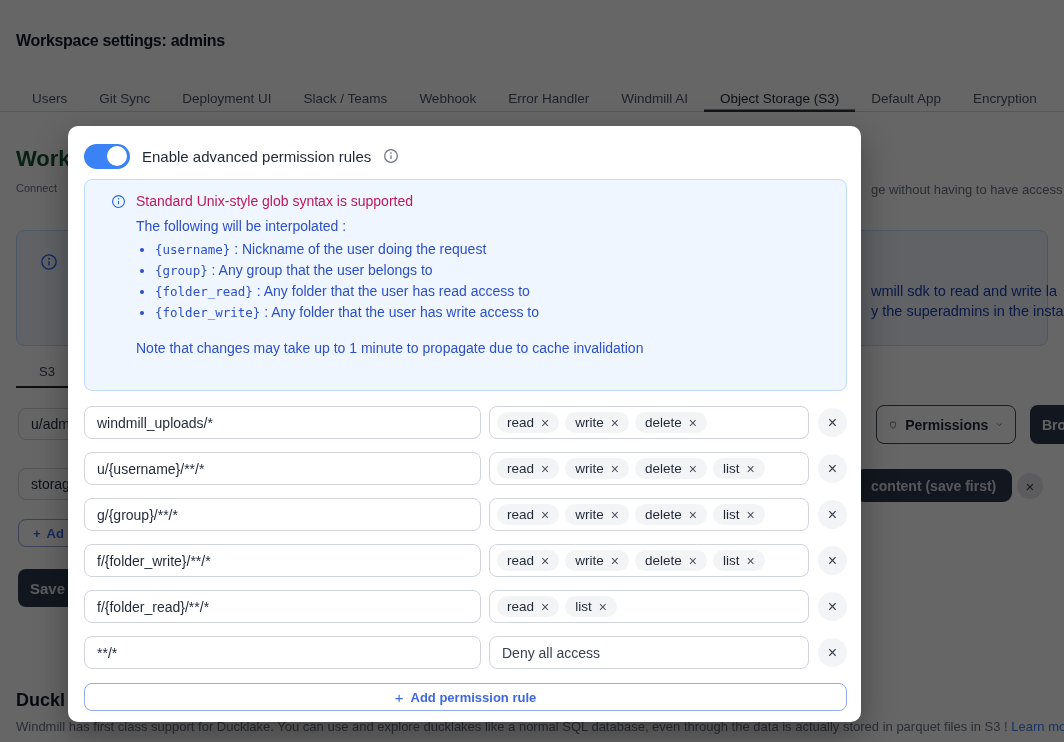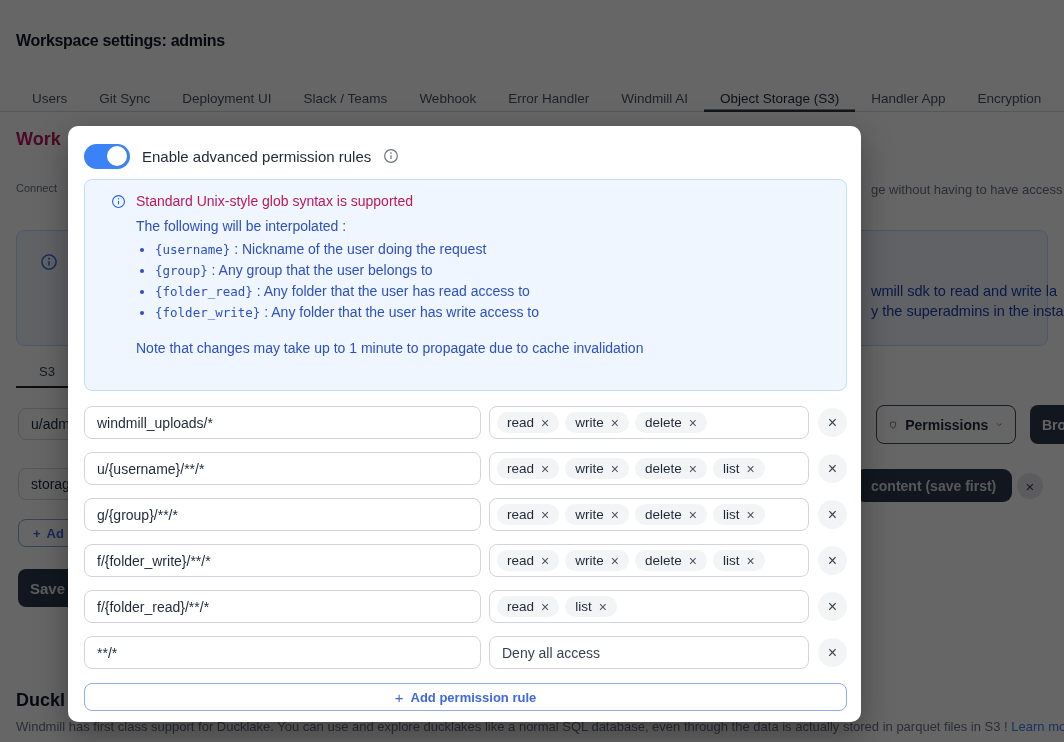--- a/index.html
+++ b/index.html
@@ -7,21 +7,21 @@
   body { font-family:"Liberation Sans", sans-serif; background:#fff; }
   #stage { position:relative; width:1064px; height:742px; overflow:hidden; background:#fff; }
 
   
   #bgpage { position:absolute; inset:0; }
   .pg-title { position:absolute; left:16px; top:20px; font-size:16px; font-weight:700; color:#111827; letter-spacing:-0.3px;margin-top:12px; }
   .tabs { position:absolute; left:0; right:0; top:84px; height:28px; display:flex; padding:0 16px; border-bottom:1px solid #d7dade; white-space:nowrap; }
   .tab { font:13.5px "Liberation Sans",sans-serif; color:#4b5563; background:none; border:none; padding:0 16px; height:28px; cursor:pointer; }
   .tab.active { color:#1f2937; font-weight:500; box-shadow: inset 0 -2.5px 0 #30363d; }
 
-  .bg-h2 { position:absolute; left:16px; top:129px; font-size:18px; font-weight:700; color:#be185d; }
+  .bg-h2 { position:absolute; left:16px; top:146px; font-size:22px; font-weight:700; color:#14532d; }
   .bg-sub { position:absolute; left:16px; top:182px; font-size:11px; color:#6b7280; white-space:nowrap; }
   .bg-right-sub { position:absolute; left:871px; top:182px; font-size:13px; color:#6b7280; white-space:nowrap; }
   .bg-infobox { position:absolute; left:16px; top:230px; width:1032px; height:116px; background:#eff6ff; border:1px solid #bfdbfe; border-radius:8px; }
   .bg-info-icon { position:absolute; left:40px; top:253px; width:18px; height:18px; color:#2563eb; }
   .bg-alert-lines { position:absolute; left:871px; top:281px; font-size:14.5px; line-height:20px; color:#1e40af; white-space:nowrap; }
   .bg-s3tab { position:absolute; left:16px; top:364px; width:62px; text-align:center; font-size:13px; color:#374151; padding-bottom:7px; border-bottom:2.5px solid #21262c; }
   .bg-input { position:absolute; left:18px; width:130px; height:32px; border:1px solid #d1d5db; border-radius:8px; background:#fff; padding:0 12px; font-size:14px; color:#1f2937; font-family:"Liberation Sans",sans-serif; }
   .bg-addbtn { position:absolute; left:18px; top:519px; width:130px; height:28px; border:1px solid #8fa5d8; border-radius:8px; background:#fff; color:#3f68da; font-size:13px; font-weight:600; display:flex; align-items:center; gap:6px; padding:0 14px; cursor:pointer; }
   .bg-save { position:absolute; left:18px; top:569px; width:110px; height:38px; border:none; border-radius:8px; background:#2e3a4e; color:#e5e7eb; font-size:15px; font-weight:600; display:flex; align-items:center; padding:0 12px; cursor:pointer; font-family:"Liberation Sans",sans-serif; }
   .bg-permissions { position:absolute; left:876px; top:405px; width:140px; height:39px; border:1.5px solid #3f4a5a; border-radius:8px; background:transparent; color:#1f2937; font-size:14px; font-weight:600; display:flex; align-items:center; gap:8px; padding:0 12px; cursor:pointer; font-family:"Liberation Sans",sans-serif; }
@@ -75,21 +75,21 @@
     <div class="pg-title">Workspace settings: admins</div>
     <nav class="tabs">
         <button class="tab">Users</button>
         <button class="tab">Git Sync</button>
         <button class="tab">Deployment UI</button>
         <button class="tab">Slack / Teams</button>
         <button class="tab">Webhook</button>
         <button class="tab">Error Handler</button>
         <button class="tab">Windmill AI</button>
         <button class="tab active">Object Storage (S3)</button>
-        <button class="tab">Handler App</button>
+        <button class="tab">Default App</button>
         <button class="tab">Encryption</button>
         <button class="tab">General</button>
       </nav>
 
     <div class="bg-h2">Work</div>
     <div class="bg-sub">Connect</div>
     <div class="bg-right-sub">ge without having to have access t</div>
 
     <div class="bg-infobox"></div>
     <span class="bg-info-icon">

